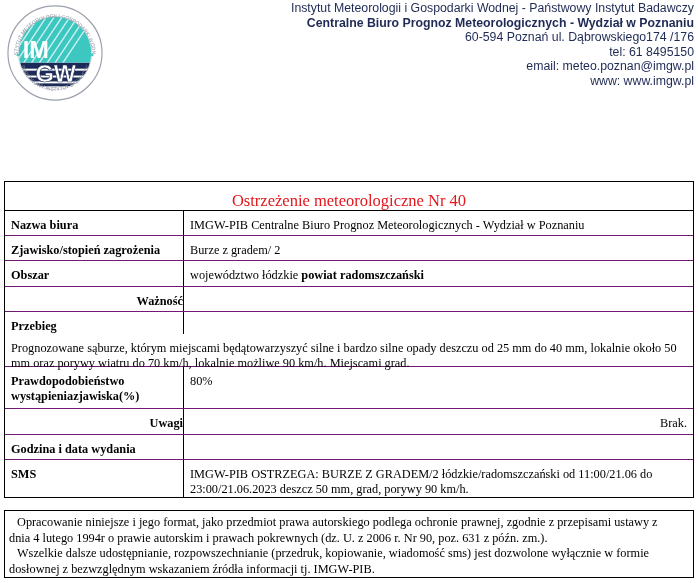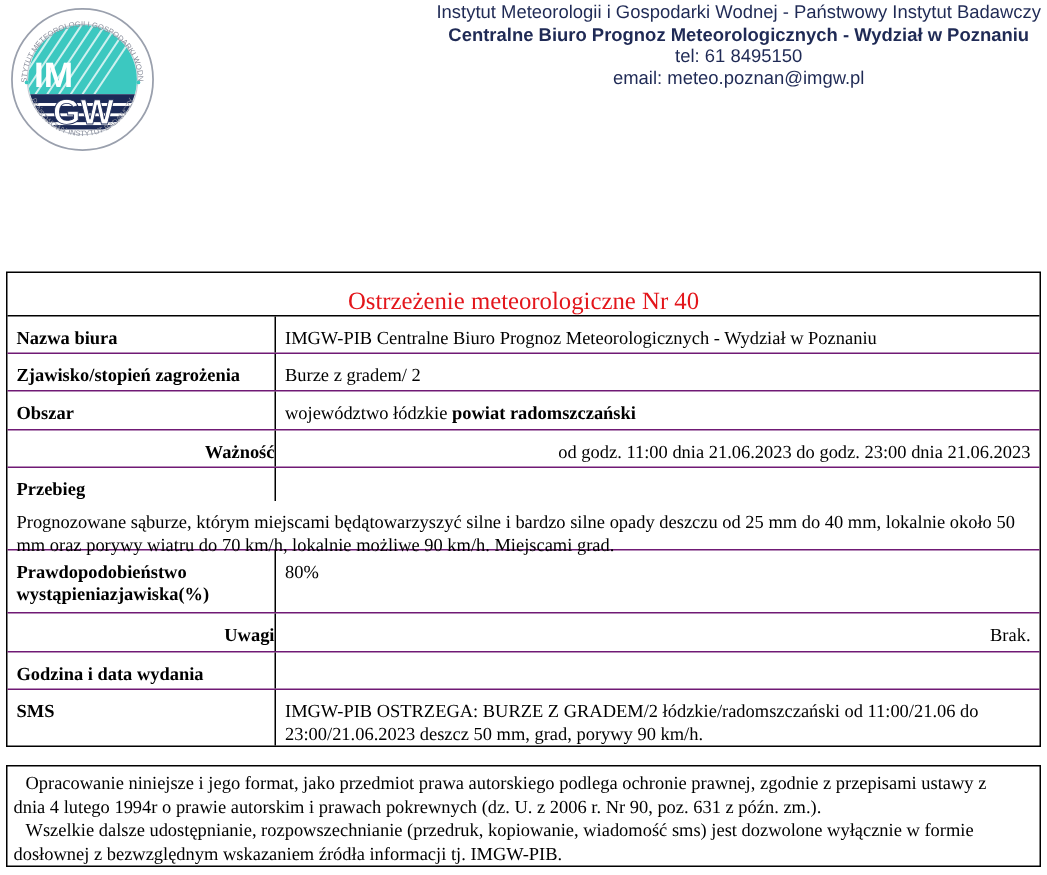--- a/index.html
+++ b/index.html
@@ -1,20 +1,20 @@
 <!DOCTYPE html>
 <html><head>
 <meta charset="utf-8">
 <style>
   html, body { margin:0; padding:0; background:#ffffff; }
   body { width:698px; height:583px; position:relative; overflow:hidden; font-family:"Liberation Serif", serif; color:#000; }
 
   .logo { position:absolute; left:6px; top:4px; width:98px; height:98px; }
 
-  .org { position:absolute; right:4px; top:1px; text-align:center; font-family:"Liberation Sans", sans-serif; font-size:12.3px; line-height:14.6px; color:#1f2a55; }
+  .org { position:absolute; right:4px; top:1px; text-align:right; font-family:"Liberation Sans", sans-serif; font-size:12.3px; line-height:14.6px; color:#1f2a55; }
   .org .line { display:block; white-space:nowrap; }
   .org .bold { font-weight:bold; }
 
   .sheet { position:absolute; left:4px; top:181px; width:690px; border:1.5px solid #000; box-sizing:border-box; }
   .title { height:29px; border-bottom:1px solid #000; text-align:center; color:#e3161b; font-size:16.5px; line-height:20px; padding-top:9px; box-sizing:border-box; }
   .row { display:flex; border-bottom:1px solid #701a75; box-sizing:border-box; }
   .row:last-child { border-bottom:none; }
   .lbl { width:179px; flex:none; border-right:1px solid #000; font-weight:bold; font-size:12.3px; line-height:15px; padding:7px 0 0 6px; box-sizing:border-box; }
   .val { flex:1; font-size:12.3px; line-height:15px; padding:7px 6px 0 6px; box-sizing:border-box; }
 
@@ -69,42 +69,43 @@
   <text x="30" y="80" font-family="Liberation Sans, sans-serif" font-weight="bold" font-size="24" fill="#ffffff" stroke="#1c2a57" stroke-width="0.6">GW</text>
   <text font-family="Liberation Sans, sans-serif" font-size="5.2" fill="#8a8f9c"><textPath href="#ringTop" startOffset="50%" text-anchor="middle">INSTYTUT METEOROLOGII I GOSPODARKI WODNEJ</textPath></text>
   <text font-family="Liberation Sans, sans-serif" font-size="5.2" fill="#8a8f9c"><textPath href="#ringBot" startOffset="50%" text-anchor="middle">PAŃSTWOWY INSTYTUT BADAWCZY</textPath></text>
   <circle cx="12" cy="52" r="1.3" fill="#3cc8c0"></circle>
   <circle cx="88" cy="52" r="1.3" fill="#3cc8c0"></circle>
 </svg>
 
 <div class="org">
   <span class="line">Instytut Meteorologii i Gospodarki Wodnej - Państwowy Instytut Badawczy</span>
   <span class="line bold">Centralne Biuro Prognoz Meteorologicznych - Wydział w Poznaniu</span>
+  <span class="line">60-594 Poznań ul. Dąbrowskiego174 /176</span>
   <span class="line">tel: 61 8495150</span>
   <span class="line">email: meteo.poznan@imgw.pl</span>
+  <span class="line">www: www.imgw.pl</span>
 </div>
 
 <div class="sheet">
   <div class="title">Ostrzeżenie meteorologiczne Nr 40</div>
 
   <div class="row r-biuro">
     <div class="lbl">Nazwa biura</div>
     <div class="val">IMGW-PIB Centralne Biuro Prognoz Meteorologicznych - Wydział w Poznaniu</div>
   </div>
   <div class="row r-zjaw">
     <div class="lbl">Zjawisko/stopień zagrożenia</div>
     <div class="val">Burze z gradem/ 2</div>
   </div>
   <div class="row r-obsz">
     <div class="lbl">Obszar</div>
     <div class="val"><span>województwo łódzkie </span><b>powiat radomszczański</b></div>
   </div>
   <div class="row r-waz">
     <div class="lbl">Ważność</div>
-    <div class="val">od godz. 11:00 dnia 21.06.2023 do godz. 23:00 dnia 21.06.2023</div>
   </div>
   <div class="row r-przeb">
     <div class="lbl">Przebieg</div>
     <div class="val">Prognozowane sąburze, którym miejscami będątowarzyszyć  silne i bardzo silne opady deszczu od 25 mm do 40 mm, lokalnie około 50 mm oraz porywy wiatru do 70 km/h, lokalnie możliwe 90 km/h. Miejscami grad.</div>
   </div>
   <div class="row r-praw">
     <div class="lbl">Prawdopodobieństwo wystąpieniazjawiska(%)</div>
     <div class="val">80%</div>
   </div>
   <div class="row r-uwagi">

